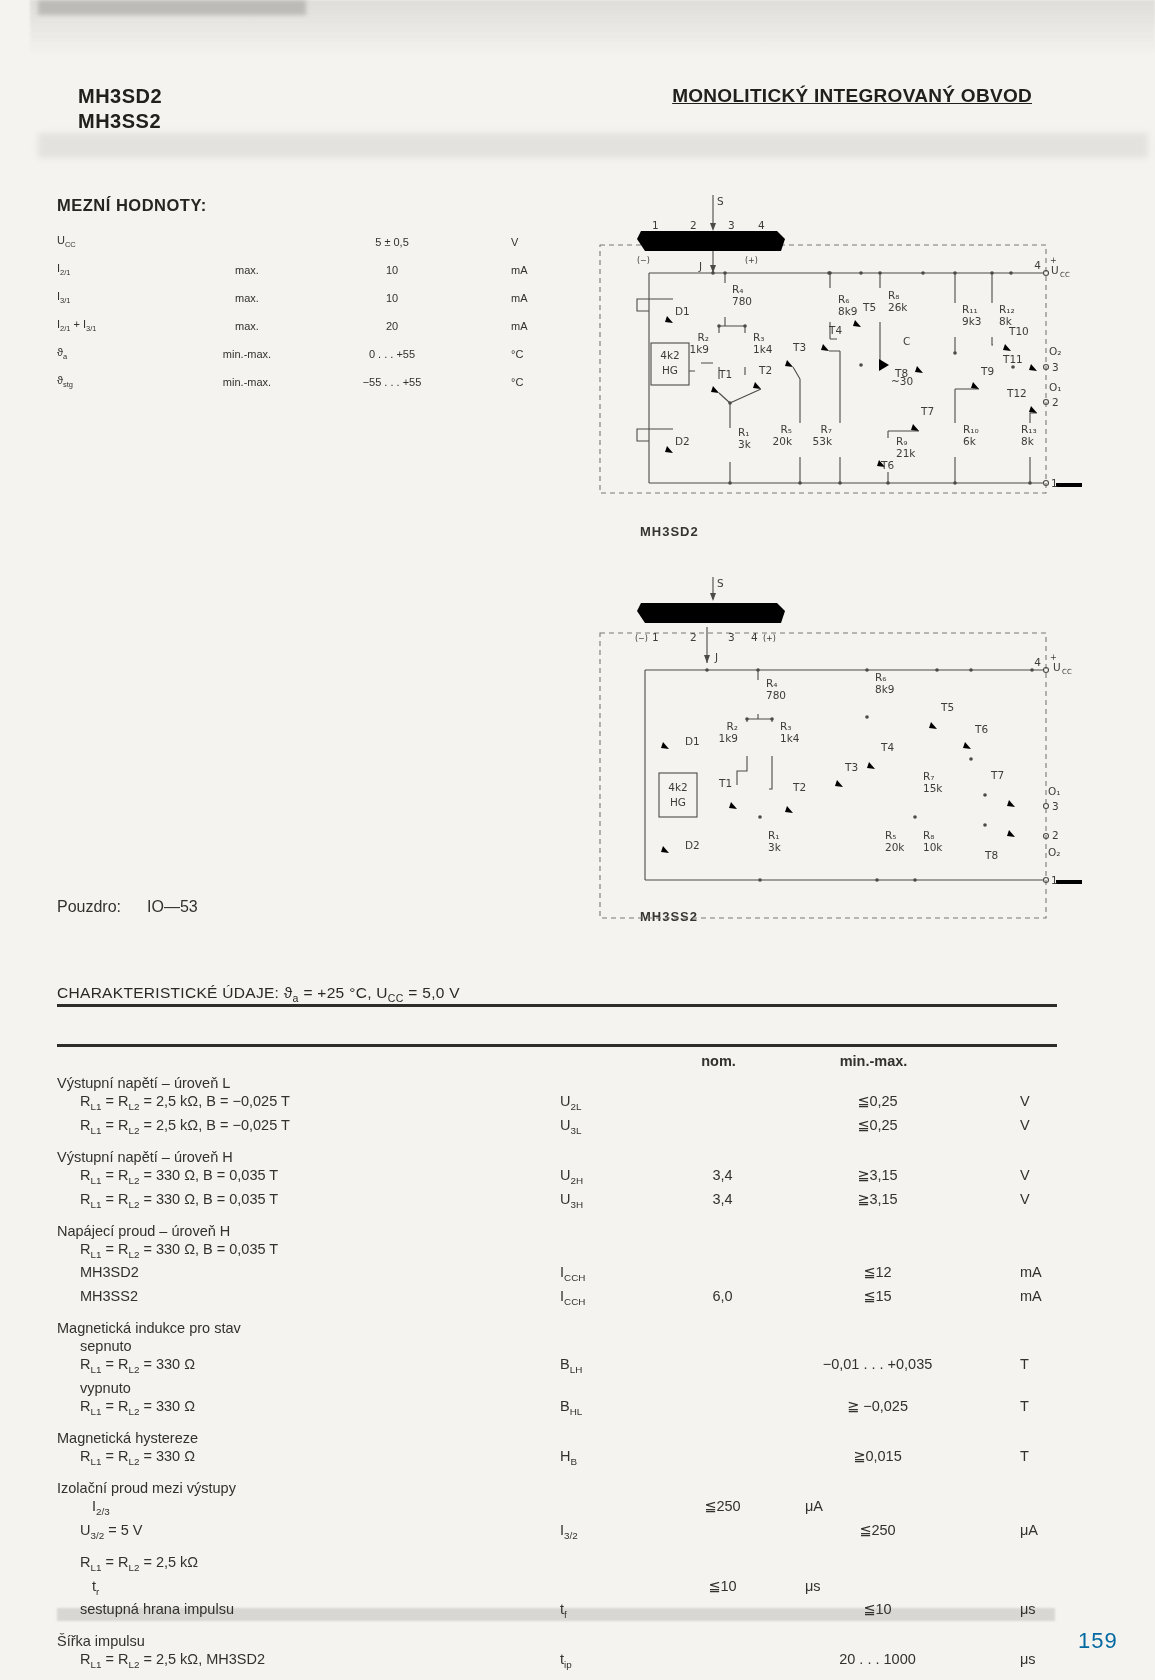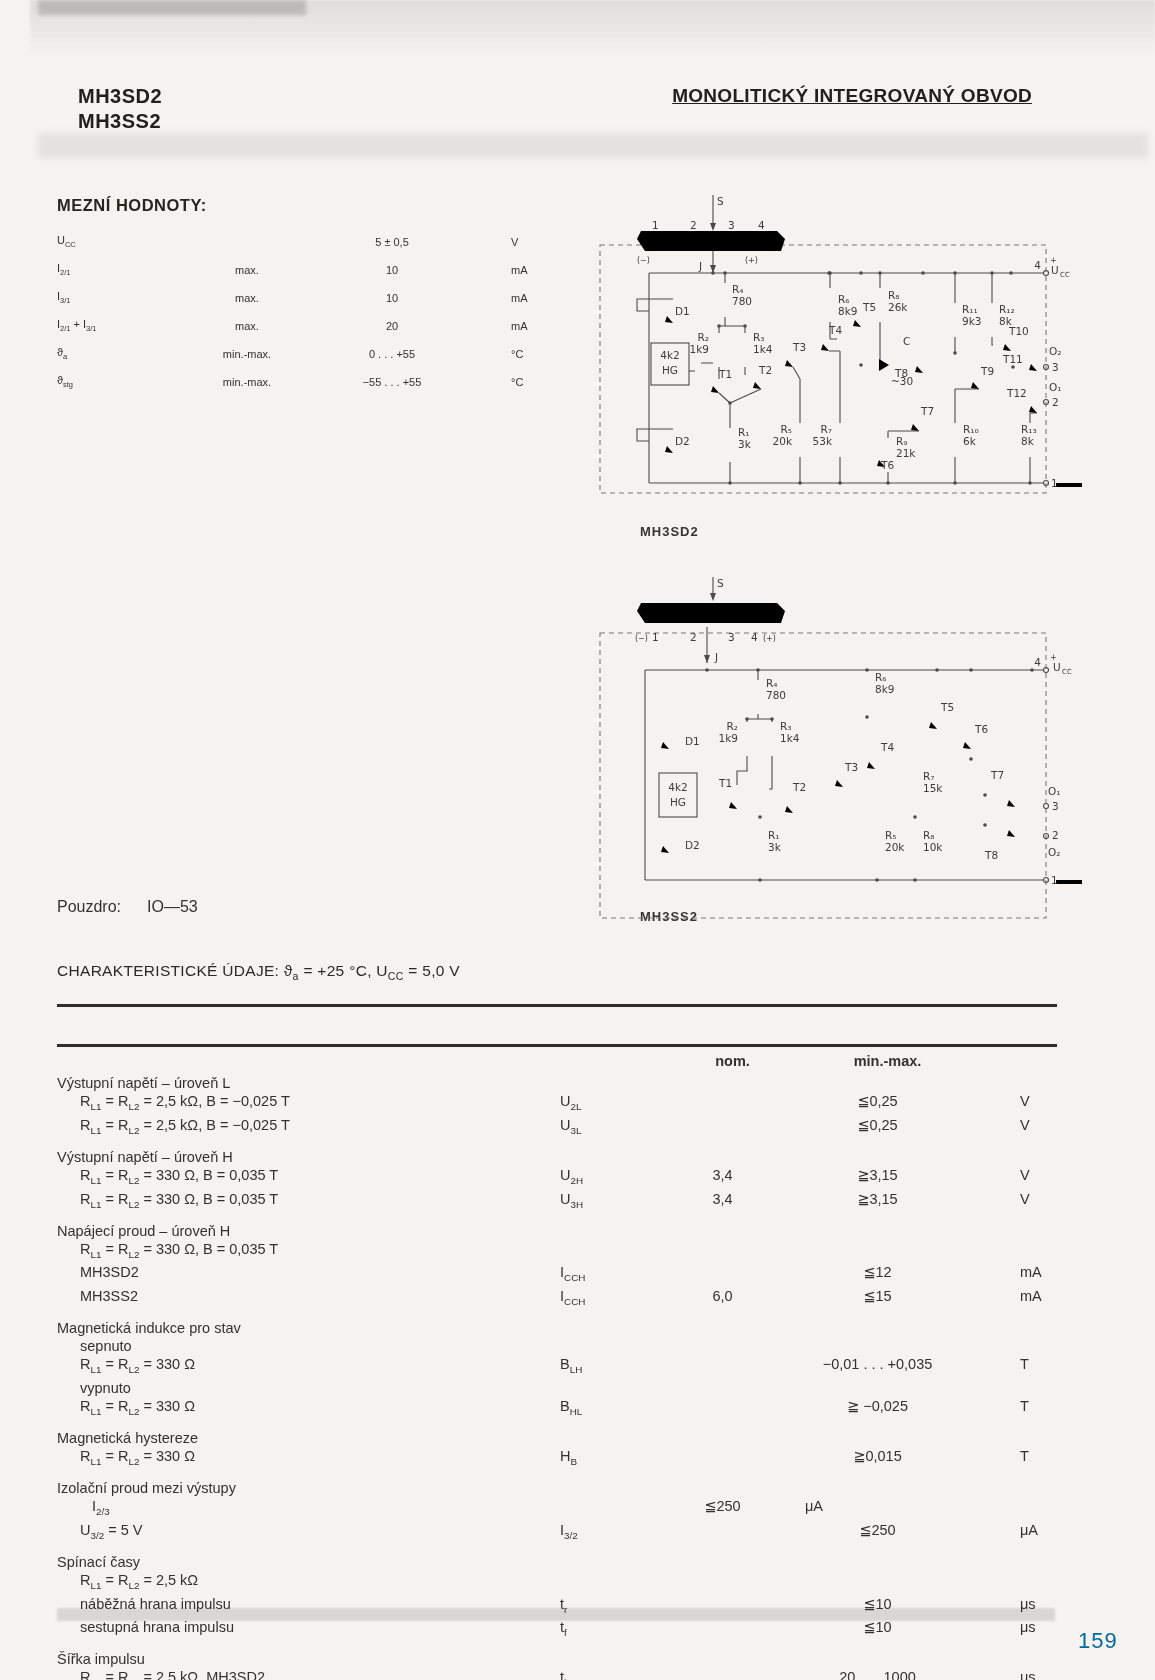--- a/index.html
+++ b/index.html
@@ -45,22 +45,22 @@
   .sch path,.sch line,.sch polygon,.sch rect,.sch circle{stroke:#4c4a46;stroke-width:1.1;fill:none;}
   .sch .dash{stroke:#7a7872;stroke-dasharray:5 4;}
   .sch .fill{fill:#4c4a46;stroke:none;}
   .sch .dot{fill:#4c4a46;stroke:none;}
   .sch text{font-family:"DejaVu Sans",sans-serif;fill:#3e3c38;stroke:none;}
 
   
   .rule{left:57px;width:1000px;background:#2e2d29;position:absolute;}
   #rule-1{top:1004px;height:3px;}
   #rule-2{top:1044px;height:2.5px;}
-  #char-title{left:57px;top:962px;font-size:15.5px;letter-spacing:.3px;color:#2a2925;}
-  #char-headers{left:67px;top:1052px;width:1003px;font-weight:bold;font-size:14.5px;}
+  #char-title{left:57px;top:984px;font-size:15.5px;letter-spacing:.3px;color:#2a2925;}
+  #char-headers{left:53px;top:1052px;width:1003px;font-weight:bold;font-size:14.5px;}
   .crow{display:grid;grid-template-columns:1fr 150px 95px 215px 75px;min-height:18px;line-height:18px;font-size:14.5px;align-items:baseline;}
   .crow .sym{padding-left:35px;}
   .crow .nom{text-align:center;}
   .crow .mm{text-align:center;}
   .crow .unit{padding-left:35px;}
   .crow .desc.ind{padding-left:23px;}
   #char-rows{left:57px;top:1074px;width:1003px;}
   .cgroup{margin-bottom:8px;}
 
   #page-number{left:1078px;top:1628px;font-size:22px;color:#0369a1;letter-spacing:1px;}
@@ -574,31 +574,27 @@
       <div class="crow">
         <span class="desc ind">U<sub>3/2</sub> = 5 V</span>
         <span class="sym">I<sub>3/2</sub></span>
         <span class="nom"></span>
         <span class="mm">≦250</span>
         <span class="unit">μA</span>
       </div>
     </div>
     <div class="cgroup">
       <div class="crow">
-        <span class="desc">Spínací časy</span>
-      </div>
-      <div class="crow">
         <span class="desc ind">R<sub>L1</sub> = R<sub>L2</sub> = 2,5 kΩ</span>
         <span class="sym"></span>
         <span class="nom"></span>
         <span class="mm"></span>
         <span class="unit"></span>
       </div>
       <div class="crow">
-        <span class="desc ind">náběžná hrana impulsu</span>
         <span class="sym">t<sub>r</sub></span>
         <span class="nom"></span>
         <span class="mm">≦10</span>
         <span class="unit">μs</span>
       </div>
       <div class="crow">
         <span class="desc ind">sestupná hrana impulsu</span>
         <span class="sym">t<sub>f</sub></span>
         <span class="nom"></span>
         <span class="mm">≦10</span>

